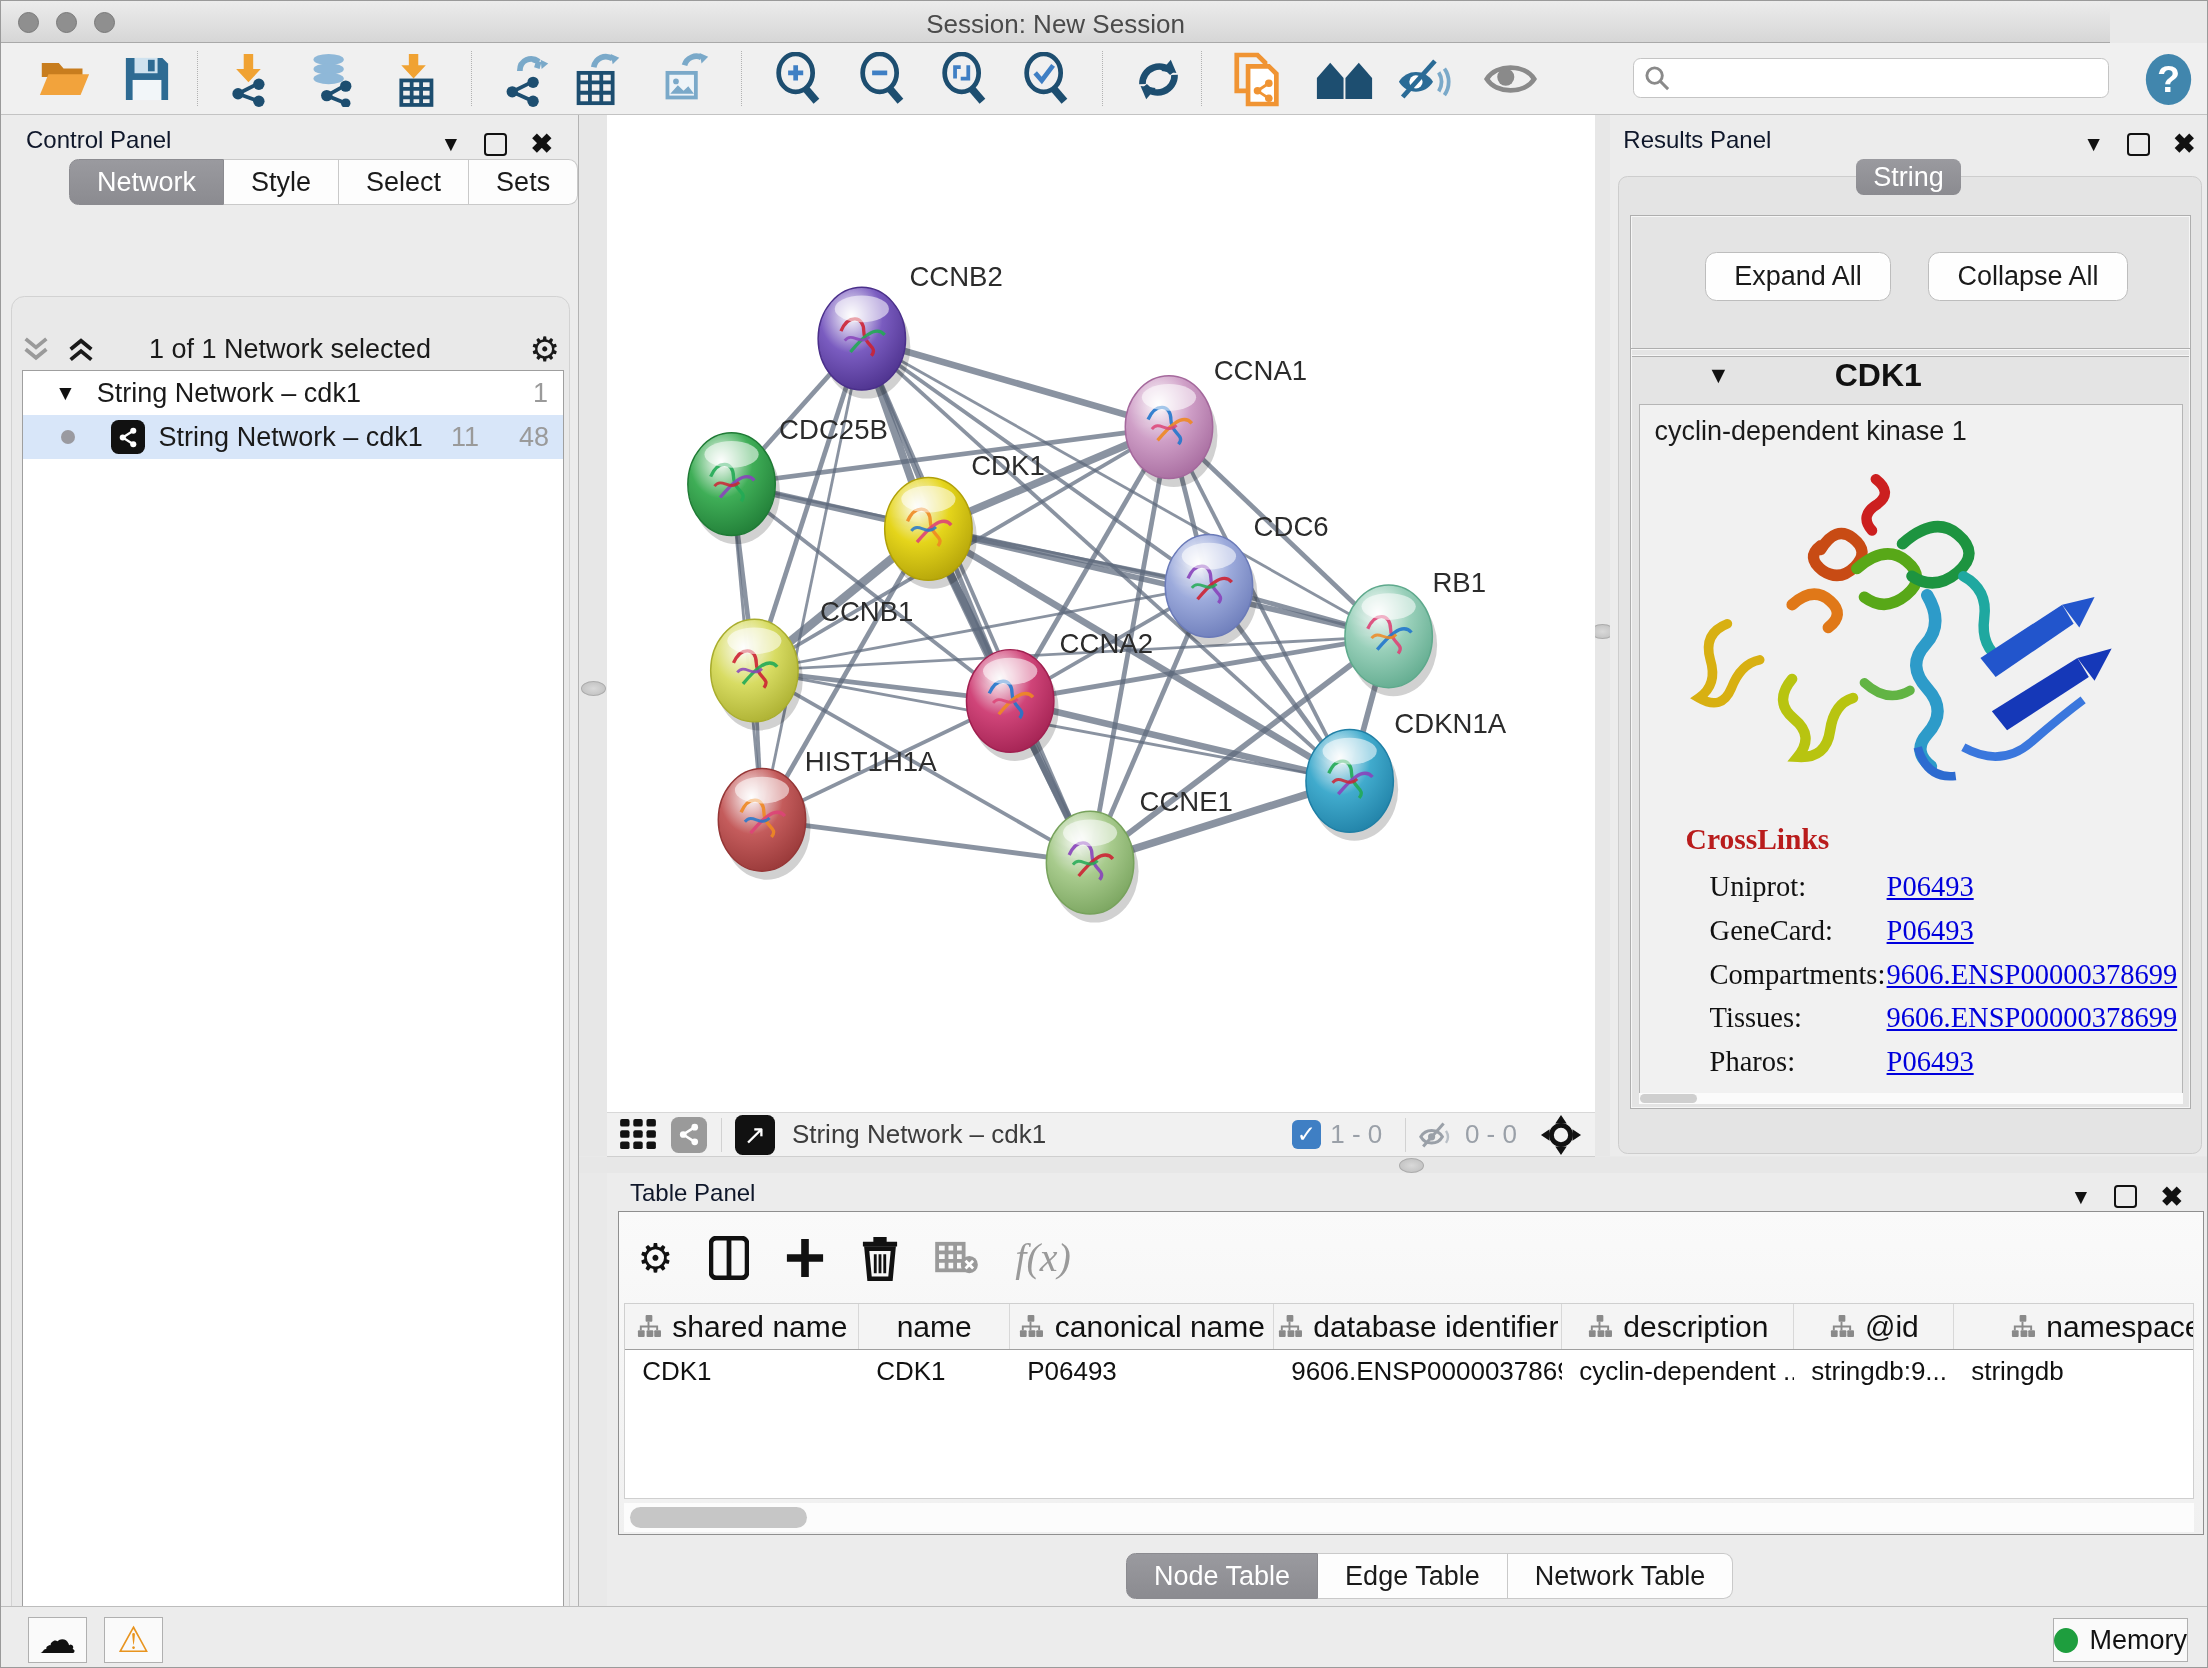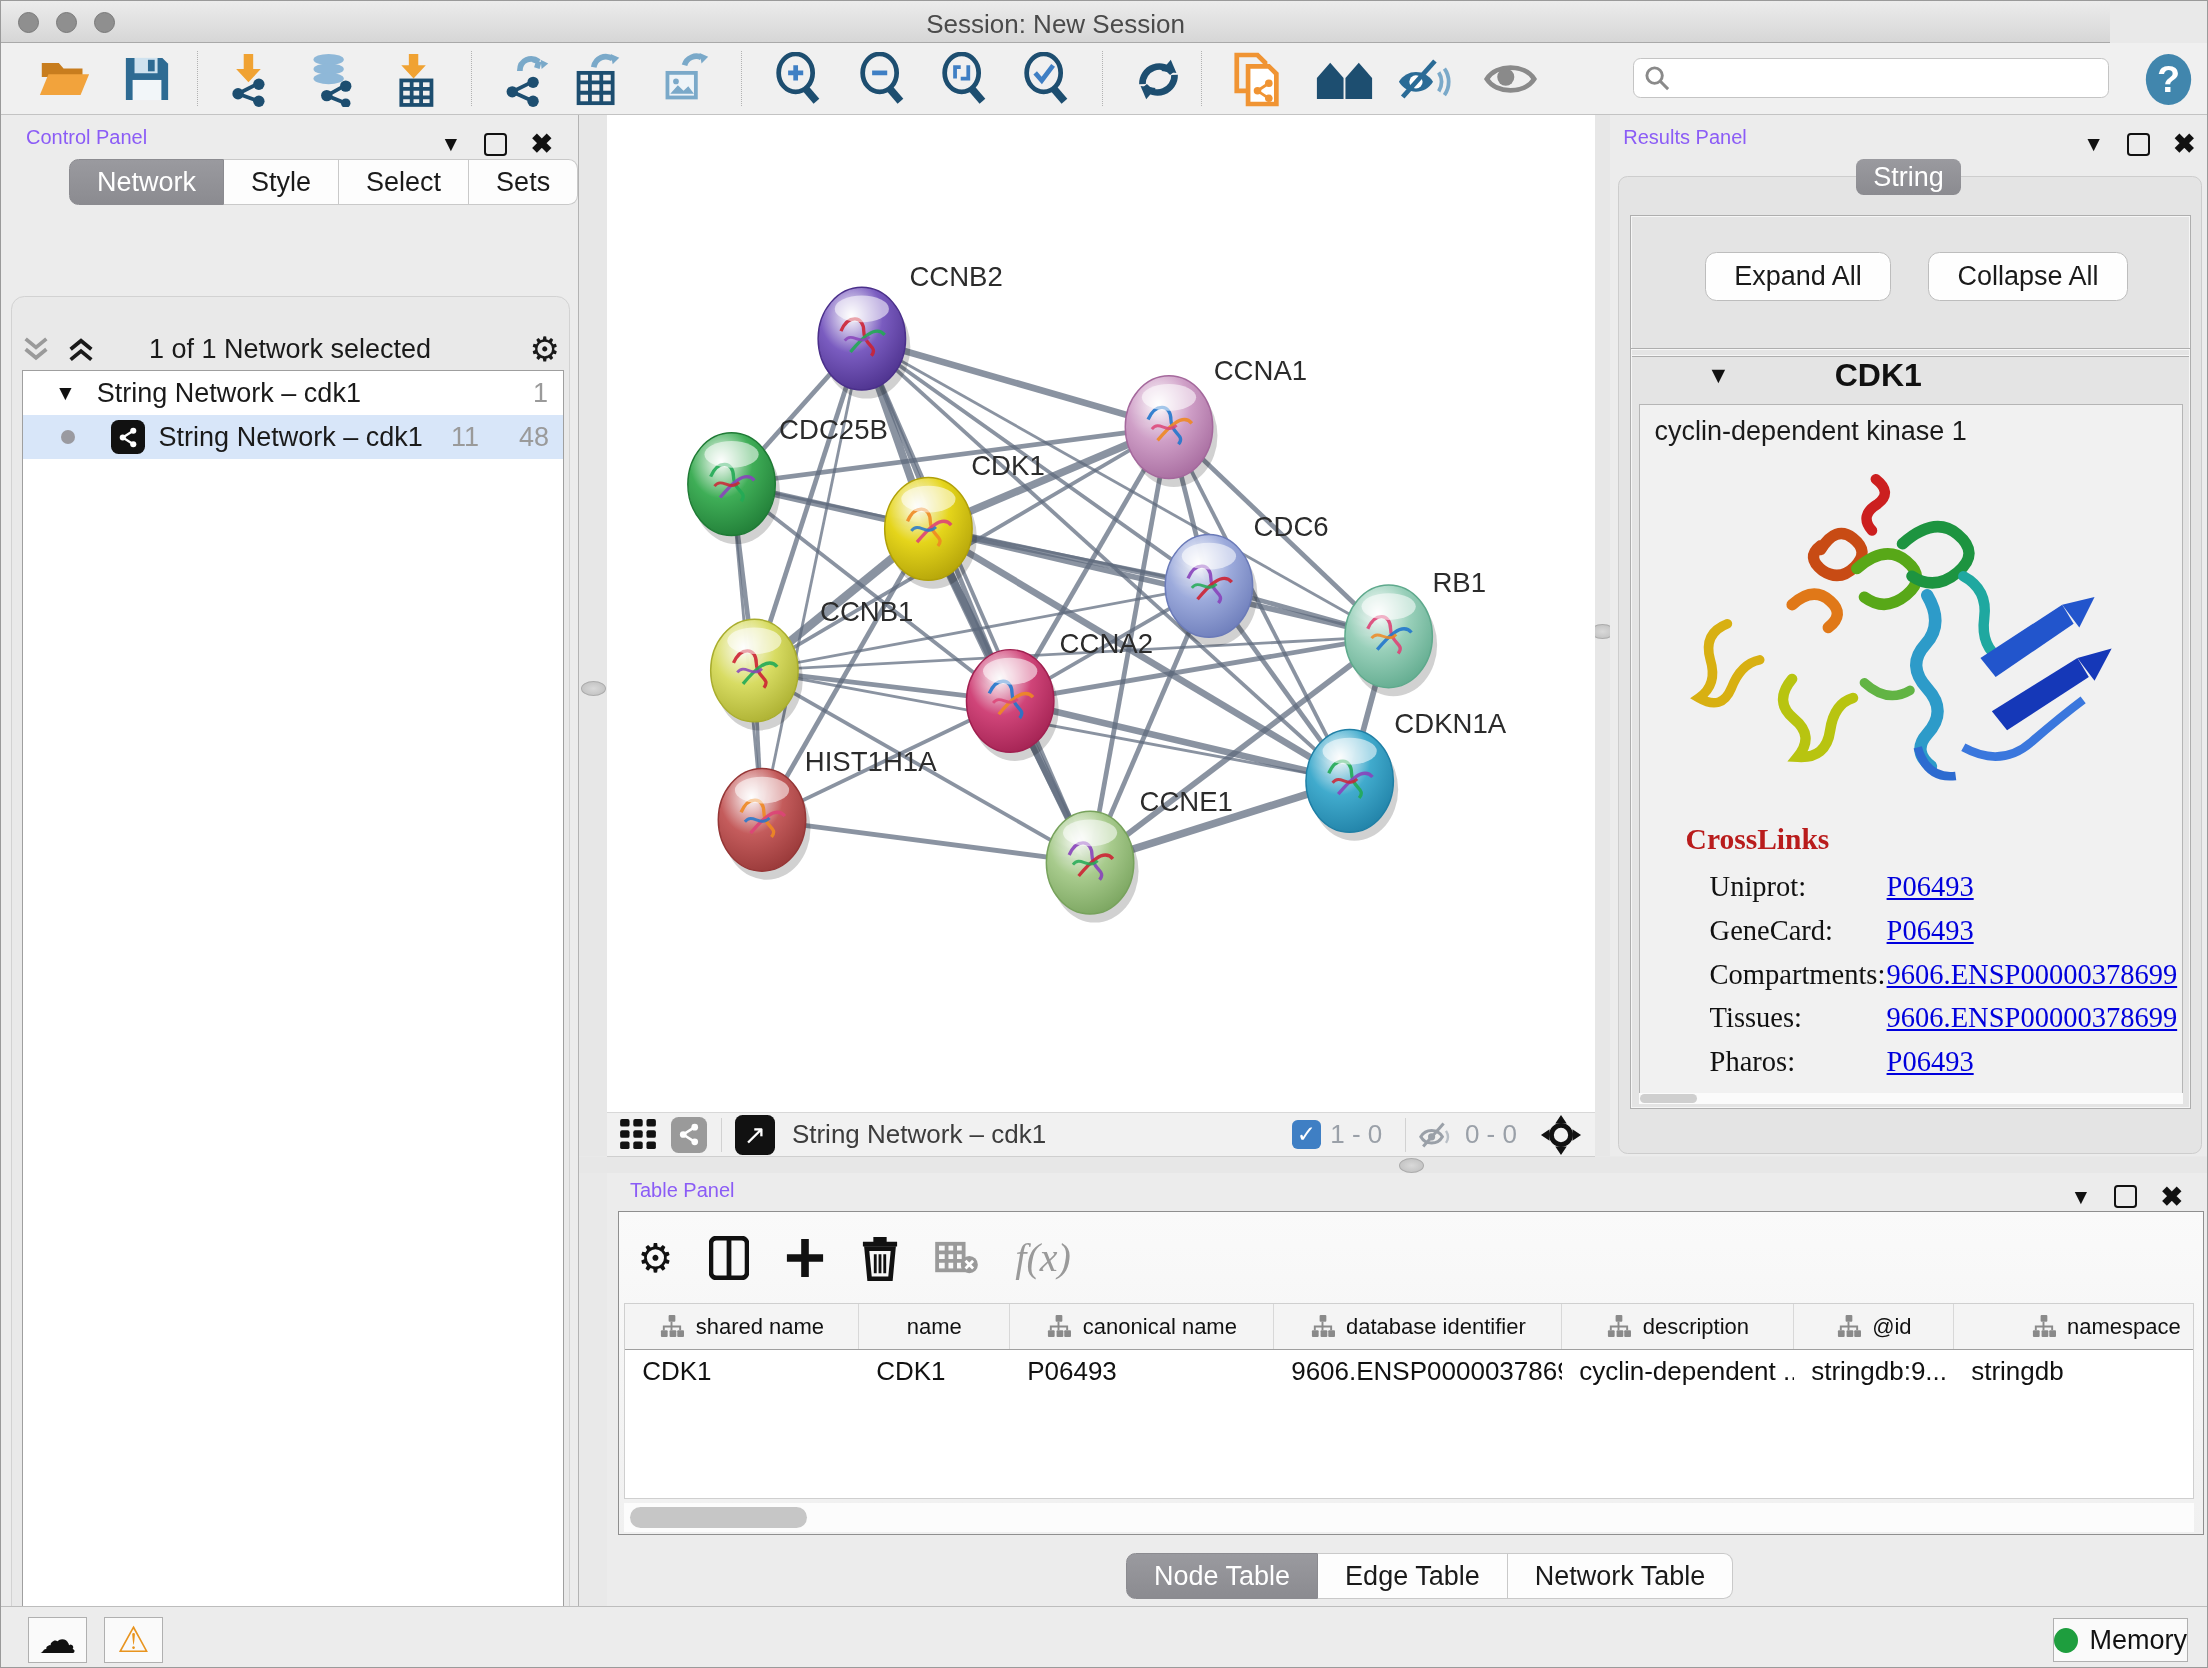--- a/index.html
+++ b/index.html
@@ -25,21 +25,21 @@
   .tbtn { position:absolute; top:7.6px; width:59px; height:57px; display:flex;
     align-items:center; justify-content:center; cursor:default; }
   .tsep { position:absolute; top:7.6px; height:55px; border-left:1.9px dotted #b2b2b2; }
   #search-wrap { position:absolute; left:1632px; top:15px; width:476px; height:40px;
     background:#fff; border:1.9px solid #c4c4c4; border-radius:7.6px;
     display:flex; align-items:center; padding-left:9.5px; }
   #search-wrap input { border:none; outline:none; font-size:25px; width:418px;
     font-family:"Liberation Sans",sans-serif; background:transparent; }
 
   
-  .panel-title { font-size:20px; color:#8b5cf6; }
+  .panel-title { font-size:24px; color:#0f172a; }
   .pt-icons { position:absolute; display:flex; gap:23px; align-items:center; }
   .pt-tri { font-size:21px; color:#111; }
   .pt-float { width:23px; height:23px; border:2.9px solid #111; border-radius:3.8px; }
   .pt-x { font-size:27px; color:#111; font-weight:bold; }
 
   
   #control-panel { left:0; top:114px; width:578px; height:1491px;
     background:#ececec; border-right:1px solid #b3b3b3; }
   .tabrow { position:absolute; display:flex; }
   .tab { height:46px; padding:0 27px; display:flex; align-items:center; justify-content:center;
@@ -108,21 +108,21 @@
   
   #table-panel { left:606px; top:1172px; width:1603px; height:434px; background:#ececec; }
   #tp-box { position:absolute; left:10.5px; top:38px; width:1586px; height:324px;
     background:linear-gradient(#fafafa,#f0f0f0); border:1.9px solid #8f8f8f; }
   #tp-toolbar { position:absolute; left:19px; top:9.5px; width:1141px; height:72px;
     display:flex; align-items:center; gap:36px; }
   #tp-table { position:absolute; left:5.7px; top:91px; width:1570px; height:196px;
     background:#fff; border:1px solid #cfcfcf; overflow:hidden; }
   #tp-header { display:flex; height:46px; background:#f4f4f4; border-bottom:1.9px solid #9f9f9f; }
   .th { display:flex; align-items:center; justify-content:center; gap:11.4px;
-    font-size:22px; color:#111; border-right:1px solid #d8d8d8; flex:0 0 auto; }
+    font-size:30px; color:#111; border-right:1px solid #d8d8d8; flex:0 0 auto; }
   #tp-row { display:flex; height:42px; }
   .td { font-size:26px; color:#111; padding:5.7px 0 0 17px; flex:0 0 auto;
     white-space:nowrap; overflow:hidden; }
   #tp-hscroll { position:absolute; left:5.7px; top:291px; width:1570px; height:28.5px; background:#fcfcfc; }
   #tp-hthumb { position:absolute; left:5.7px; top:3.8px; width:177px; height:21px;
     background:#c6c6c6; border-radius:10.5px; }
   #tp-tabs { position:absolute; left:519px; top:380px; display:flex; }
 
   
   #statusbar { left:0; top:1605px; width:2208px; height:63px; background:#ececec;

